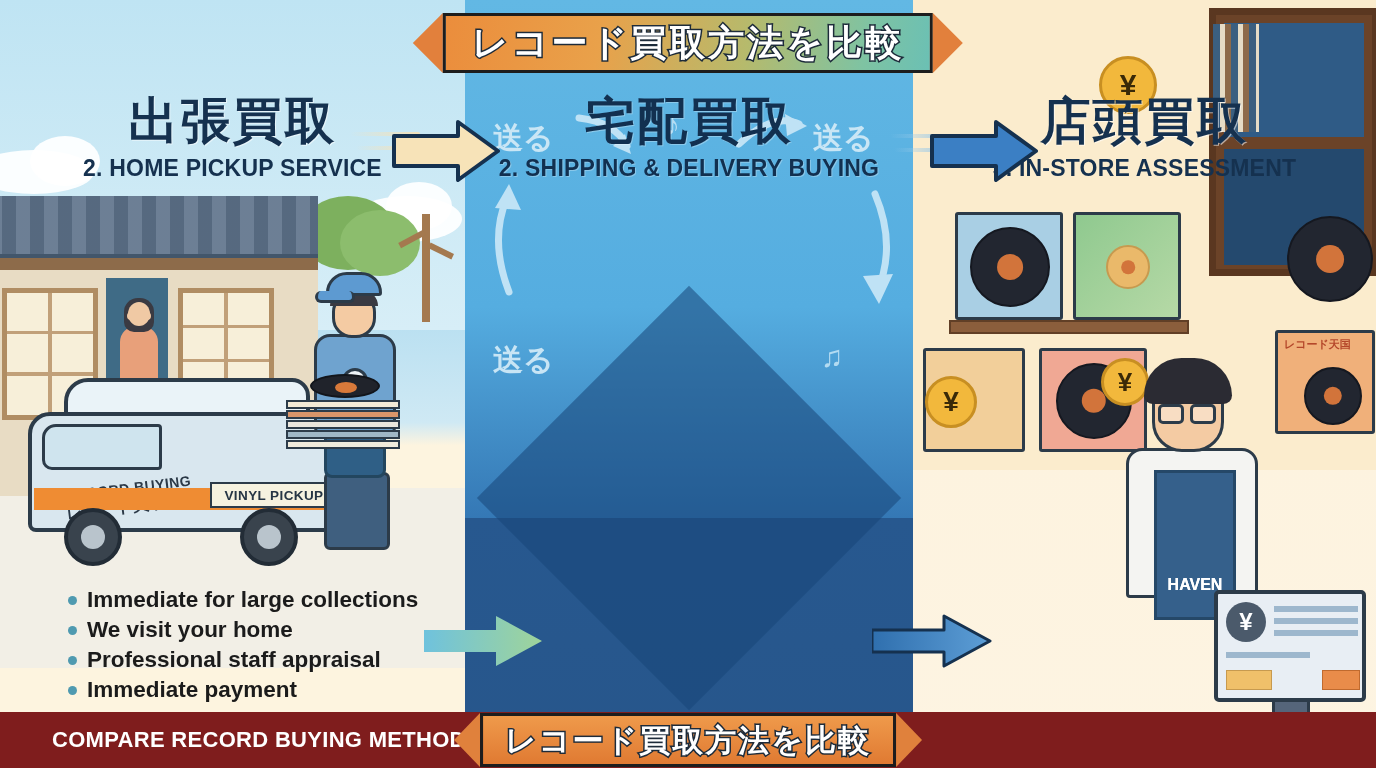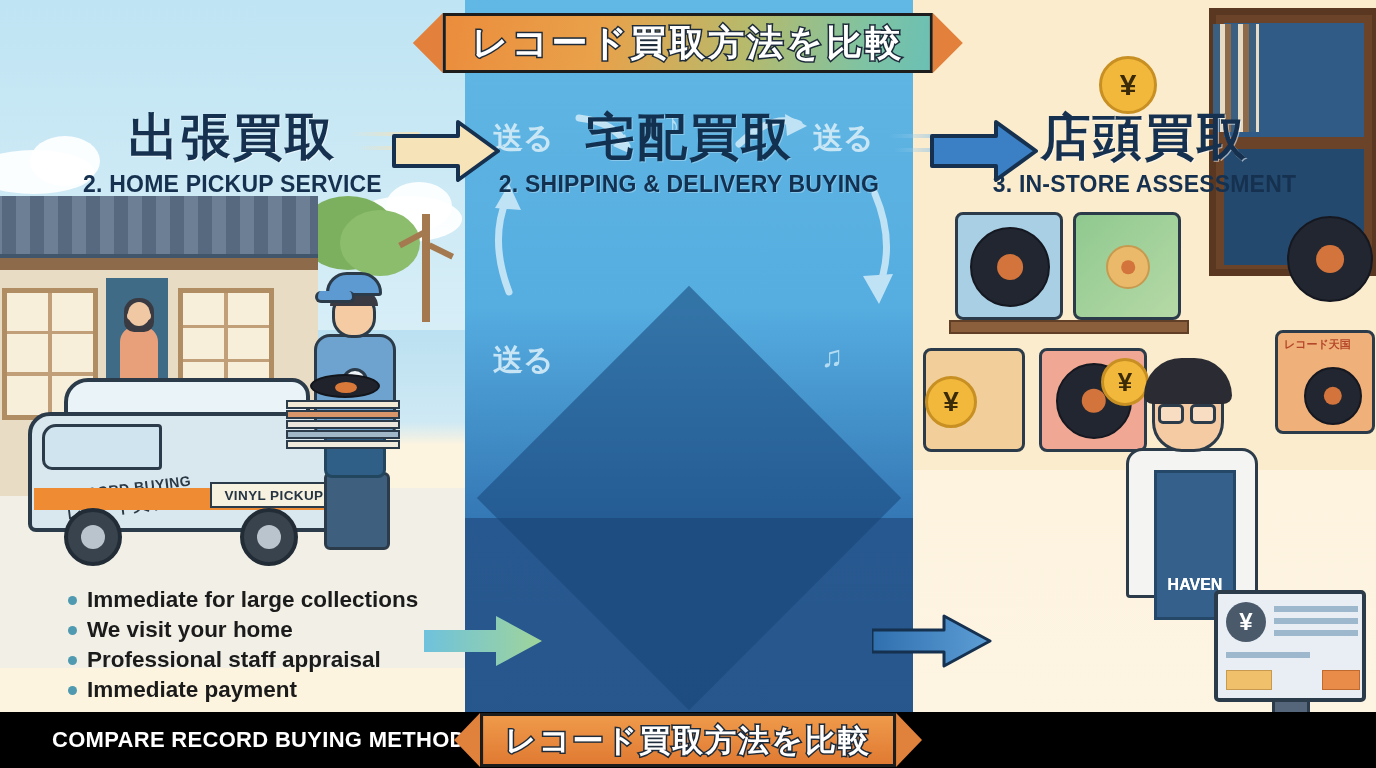--- a/index.html
+++ b/index.html
@@ -8,21 +8,21 @@
 
   .stage { position:relative; width:1376px; height:768px; overflow:hidden; }
 
   
   .panel { position:absolute; top:0; bottom:0; overflow:hidden; }
   #panel1 { left:0; width:465px; background:linear-gradient(#bfe3f2 0%,#b3ddf0 38%,#cfe9f4 55%,#fdf4df 58%,#fdf4df 100%); }
   #panel2 { left:465px; width:448px; background:linear-gradient(#62b8e4 0%,#55ade0 40%,#2f6fae 72%,#2a5f9e 100%); }
   #panel3 { left:913px; width:463px; background:linear-gradient(#fbe9c8 0%,#fbeacd 35%,#fdf3df 60%,#fdf4e2 100%); }
 
   
-  .headwrap { position:absolute; top:96px; width:100%; text-align:center; z-index:20;margin-top:16px; }
+  .headwrap { position:absolute; top:96px; width:100%; text-align:center; z-index:20; }
   .jp-title { font-size:50px; font-weight:bold; letter-spacing:2px; line-height:1;
       color:#15314f; text-shadow:1px 1px 0 rgba(255,255,255,.55); }
   .en-title { margin-top:9px; font-size:23px; font-weight:bold; letter-spacing:.2px; color:#15314f; }
   #panel2 .jp-title, #panel2 .en-title { color:#123050; text-shadow:1px 1px 0 rgba(255,255,255,.28); }
 
   
   .harrow { position:absolute; top:120px; z-index:24; }
   .harrow svg { display:block; }
   #harrow1 { left:392px; }
   #harrow2 { left:930px; }
@@ -47,21 +47,21 @@
   .bullet { display:flex; align-items:flex-start; margin-bottom:3px; }
   .dot { width:9px; height:9px; border-radius:50%; flex:0 0 auto; margin-top:10px; margin-right:10px; }
   .btext { font-size:22.5px; font-weight:bold; line-height:1.2; white-space:nowrap; }
   #b1 { left:68px; bottom:62px; } #b1 .dot { background:#4f9ab0; } #b1 .btext { color:#1b1b1b; }
 
   
   .tarrow { position:absolute; bottom:96px; z-index:40; }
 
   
   .footer { position:absolute; left:0; right:0; bottom:0; height:56px; z-index:70; display:flex; }
-  .fbar { flex:1; background:#000000; display:flex; align-items:center; position:relative; }
+  .fbar { flex:1; background:#7f1d1d; display:flex; align-items:center; position:relative; }
   .fbar.left { justify-content:flex-start; padding-left:52px; }
   .fbar.right { justify-content:flex-end; padding-right:40px; }
   .ftext { color:#fff; font-size:22px; font-weight:bold; letter-spacing:.3px; }
   .fribbon { position:absolute; left:50%; top:50%; transform:translate(-50%,-50%); z-index:80;
       display:flex; align-items:center; }
   .frib-body { height:54px; padding:0 22px; display:flex; align-items:center;
       background:linear-gradient(180deg,#ef9a4b 0%,#e07a32 100%); border:3px solid #1d1d1d; }
   .frib-text { font-size:31px; font-weight:bold; color:#fff; letter-spacing:2px; line-height:1;
       -webkit-text-stroke:3px #1d2b3a; paint-order:stroke fill; }
   .frib-tail { width:0; height:0; border-top:27px solid transparent; border-bottom:27px solid transparent; }
@@ -141,21 +141,21 @@
       background:linear-gradient(#27588f,#27568b); }
   .p2-diamond { position:absolute; left:50%; bottom:120px; transform:translateX(-50%) rotate(45deg);
       width:300px; height:300px; background:rgba(24,70,120,.55); }
   .jptext { position:absolute; font-size:30px; font-weight:bold; color:#cfe9f7; opacity:.95; }
   .note { position:absolute; color:#bfe2f5; font-size:30px; opacity:.9; }
   .carrow { position:absolute; }
 
   
   .p3-wall { position:absolute; left:0; top:0; width:100%; height:470px; background:#fbeccd; }
   .shelf { position:absolute; background:#8b5e3c; border:2px solid #613f26; }
-  .sleeve { position:absolute; border:3px solid #2c3b49; border-radius:8px; }
+  .sleeve { position:absolute; border:3px solid #2c3b49; border-radius:3px; }
   .disc { position:absolute; border-radius:50%; background:#222630; border:2px solid #151820; }
   .disc::after{ content:""; position:absolute; left:50%; top:50%; transform:translate(-50%,-50%);
       width:34%; height:34%; border-radius:50%; background:#d2743b; }
   .yen { position:absolute; border-radius:50%; background:#f2b83c; border:3px solid #c88f22;
       display:flex; align-items:center; justify-content:center; color:#3a2a08; font-weight:bold; }
   .monitor { position:absolute; right:10px; bottom:66px; width:152px; height:112px; background:#e8eef4;
       border:4px solid #2c3b49; border-radius:5px; }
   .mon-stand { position:absolute; right:66px; bottom:48px; width:38px; height:22px; background:#55657a; border:3px solid #2c3b49; }
   .clerk { position:absolute; right:96px; bottom:140px; width:170px; height:290px; }
   .c-head { position:absolute; left:42px; top:34px; width:72px; height:80px; border-radius:30px; background:#f4cba3; border:3px solid #2c3b49; }

